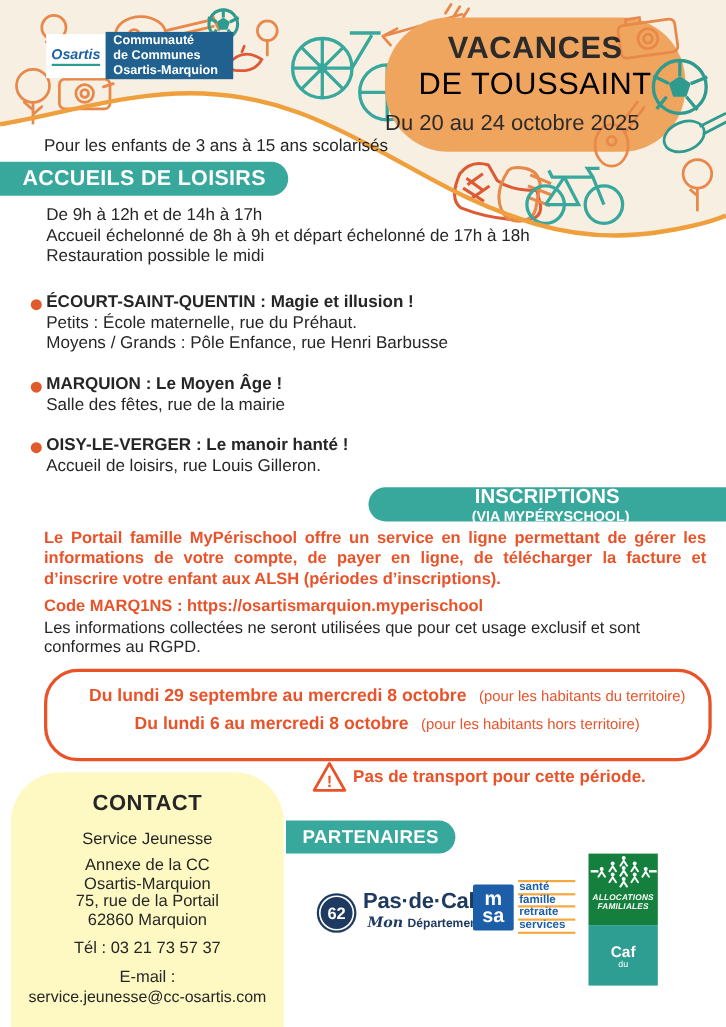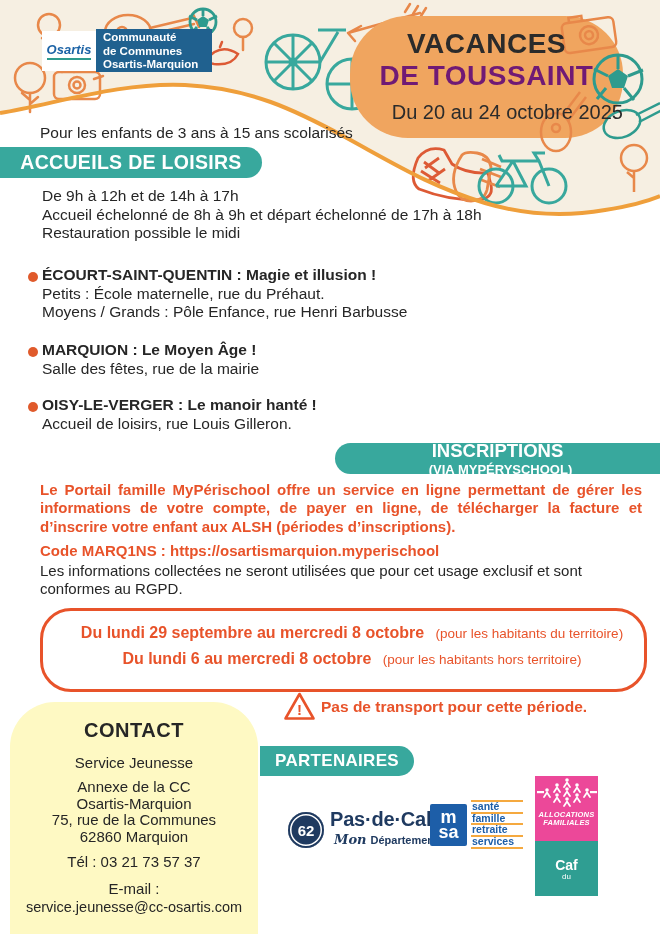--- a/index.html
+++ b/index.html
@@ -7,22 +7,22 @@
         font-family:"Liberation Sans",sans-serif;color:#262626;}
   .abs{position:absolute;}
 
   
   .header-art{position:absolute;left:0;top:0;}
   .org-white{left:42px;top:31px;width:54px;height:40px;background:#ffffff;display:flex;align-items:center;justify-content:center;}
   .org-brand{color:#1C63A6;font-weight:bold;font-style:italic;font-size:13px;border-bottom:2px solid #2E9B8E;padding-bottom:1px;}
   .org-blue{left:96px;top:29px;width:116px;height:43px;background:#20618F;color:#fff;
             font-weight:bold;font-size:11.5px;line-height:13.5px;padding:2px 0 0 7px;box-sizing:border-box;}
   .blob-t1{left:350px;top:28px;width:273px;text-align:center;font-size:28px;font-weight:bold;letter-spacing:.5px;color:#2b2b2b;}
-  .blob-t2{left:350px;top:60px;width:273px;text-align:center;font-size:28px;font-weight:bold;letter-spacing:.5px;color:#701a75;}
-  .blob-date{left:350px;top:101px;width:273px;text-align:right;font-size:20px;color:#2b2b2b;}
+  .blob-t2{left:350px;top:60px;width:273px;text-align:center;font-size:28px;font-weight:normal;letter-spacing:.5px;color:#000000;}
+  .blob-date{left:350px;top:101px;width:273px;text-align:left;font-size:20px;color:#2b2b2b;}
 
   .audience{left:40px;top:124px;font-size:15.5px;}
 
   .banner{background:#38A89D;color:#fff;font-weight:bold;display:flex;align-items:center;}
   .banner-accueils{left:0;top:147px;width:262px;height:31px;border-radius:0 16px 16px 0;justify-content:center;font-size:19.5px;letter-spacing:.3px;}
   .banner-inscriptions{left:335px;top:443px;width:325px;height:31px;border-radius:16px 0 0 16px;justify-content:center;flex-direction:column;}
   .banner-inscriptions .main{font-size:18.5px;}
   .banner-inscriptions .sub{font-size:13px;margin-left:6px;}
   .banner-partenaires{left:260px;top:746px;width:154px;height:30px;border-radius:0 15px 15px 0;justify-content:center;font-size:17px;letter-spacing:.3px;}
 
@@ -65,21 +65,21 @@
 
   .msa-square{left:430px;top:804px;width:37px;height:42px;background:#1D5EA8;border-radius:2px;
               display:flex;flex-direction:column;align-items:center;justify-content:center;color:#fff;font-weight:bold;}
   .msa-square .l1{font-size:18px;line-height:14px;}
   .msa-square .l2{font-size:18px;line-height:17px;}
   .msa-services{left:471px;top:800px;width:52px;}
   .msa-services div{font-size:10.5px;font-weight:bold;color:#1D5EA8;border-top:2px solid #F5A93F;padding:0 0 .5px 1px;line-height:9px;}
   .msa-services div:last-child{border-bottom:2px solid #F5A93F;padding-bottom:1.5px;}
 
   .caf-logo{left:535px;top:776px;width:63px;}
-  .caf-top{background:#ec4899;height:64px;text-align:center;padding-top:1px;}
+  .caf-top{background:#15803d;height:64px;text-align:center;padding-top:1px;}
   .caf-label{color:#fff;font-style:italic;font-weight:bold;font-size:7.5px;line-height:8px;letter-spacing:.2px;}
   .caf-bottom{background:#2F9E92;height:38px;text-align:center;color:#fff;padding-top:17px;}
   .caf-name{font-size:14px;font-weight:bold;line-height:15px;}
   .caf-mid{font-size:8px;line-height:8px;}
   .caf-pdc{font-size:9.5px;font-weight:bold;line-height:11px;margin-top:16px;}
 </style>
 </head>
 <body>
 
 <div class="page">
@@ -239,21 +239,21 @@
     <text x="16.5" y="24" text-anchor="middle" font-size="15" font-weight="bold" fill="#E8532A" font-family="Liberation Sans, sans-serif">!</text>
   </svg>
   <div class="abs warn-text">Pas de transport pour cette période.</div>
 
   <div class="abs contact-box">
     <div class="contact-title">CONTACT</div>
     <div class="contact-service">Service Jeunesse</div>
     <div class="contact-addr">
       <div>Annexe de la CC</div>
       <div>Osartis-Marquion</div>
-      <div>75, rue de la Communes</div>
+      <div>75, rue de la Portail</div>
       <div>62860 Marquion</div>
     </div>
     <div class="contact-tel">Tél : 03 21 73 57 37</div>
     <div class="contact-email-label">E-mail :</div>
     <div class="contact-email">service.jeunesse@cc-osartis.com</div>
   </div>
 
   <div class="abs banner banner-partenaires">
     <span>PARTENAIRES</span>
   </div>

